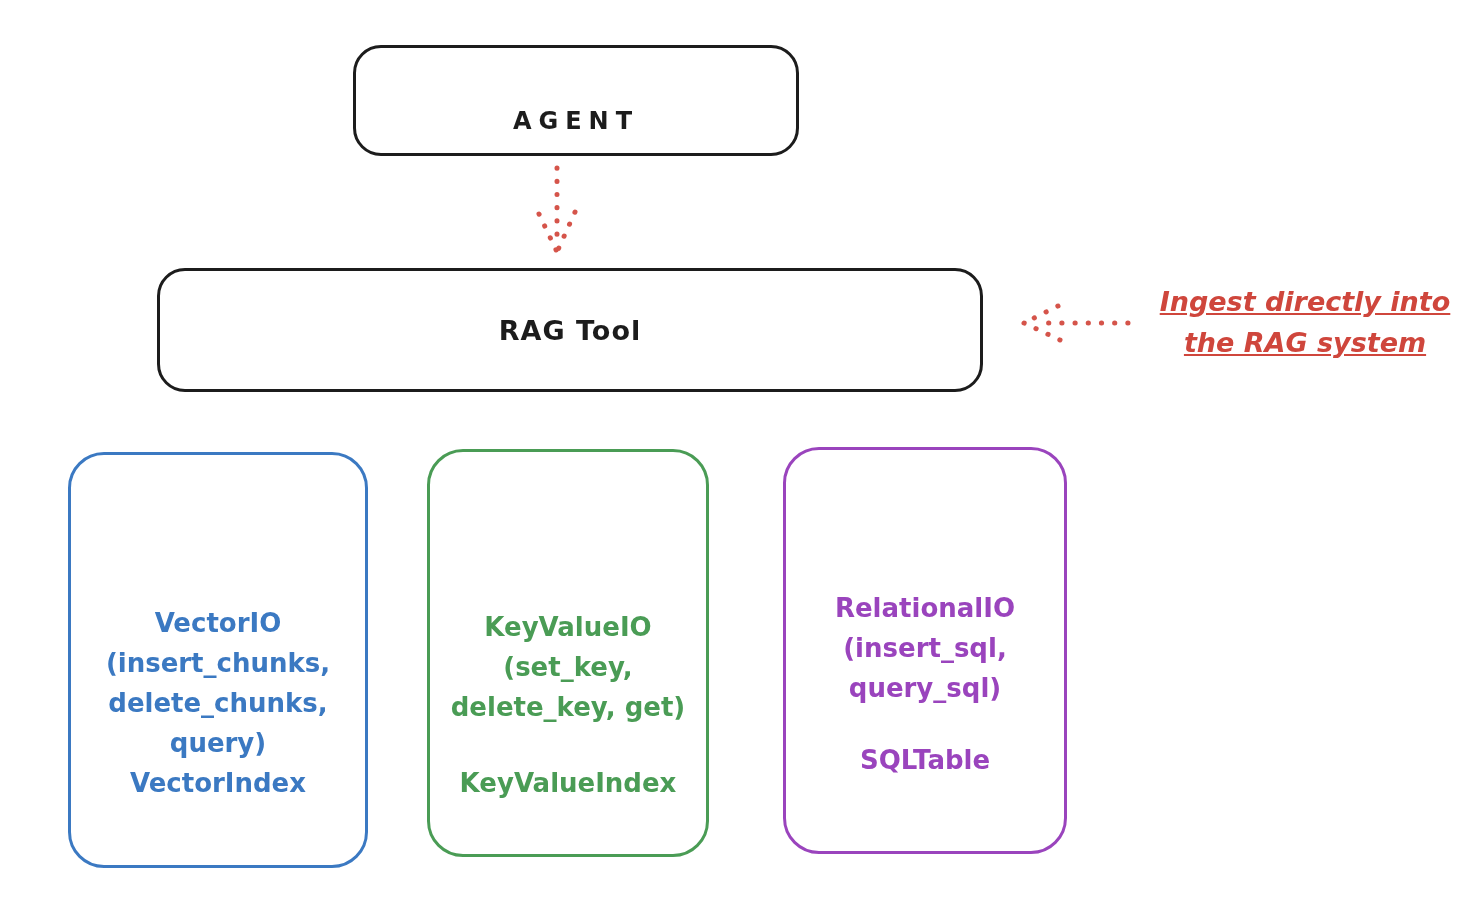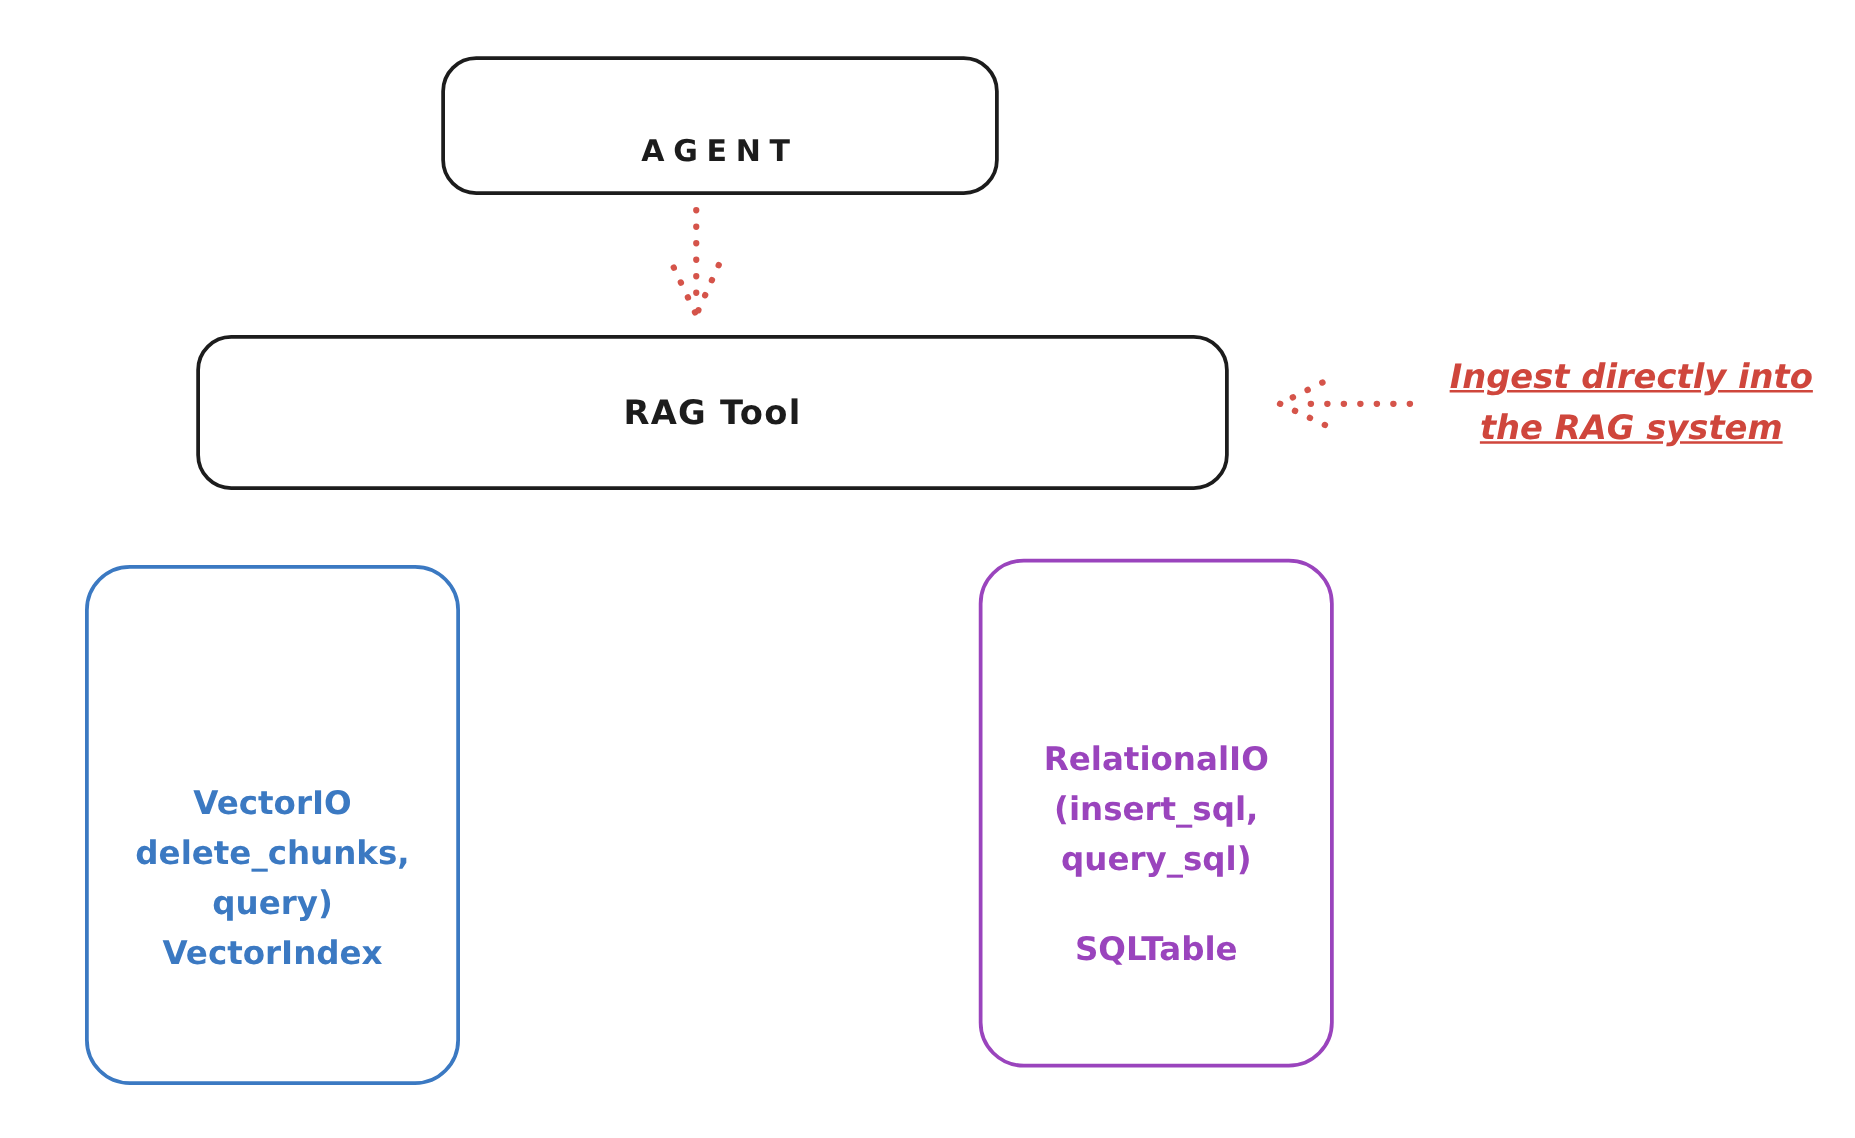--- a/index.html
+++ b/index.html
@@ -135,26 +135,35 @@
   </svg>
 
   <div class="annotation">
     <div>Ingest directly into</div>
     <div>the RAG system</div>
   </div>
 
   <div class="io-box box-vector">
     <div class="io-lines">
       <span>VectorIO</span>
+      <span>(insert_chunks,</span>
       <span>delete_chunks,</span>
       <span>query)</span>
     </div>
     <span class="io-index">VectorIndex</span>
   </div>
 
+  <div class="io-box box-keyvalue">
+    <div class="io-lines">
+      <span>KeyValueIO</span>
+      <span>(set_key,</span>
+      <span>delete_key, get)</span>
+    </div>
+    <span class="io-index">KeyValueIndex</span>
+  </div>
 
   <div class="io-box box-relational">
     <div class="io-lines">
       <span>RelationalIO</span>
       <span>(insert_sql,</span>
       <span>query_sql)</span>
     </div>
     <span class="io-index">SQLTable</span>
   </div>
 

